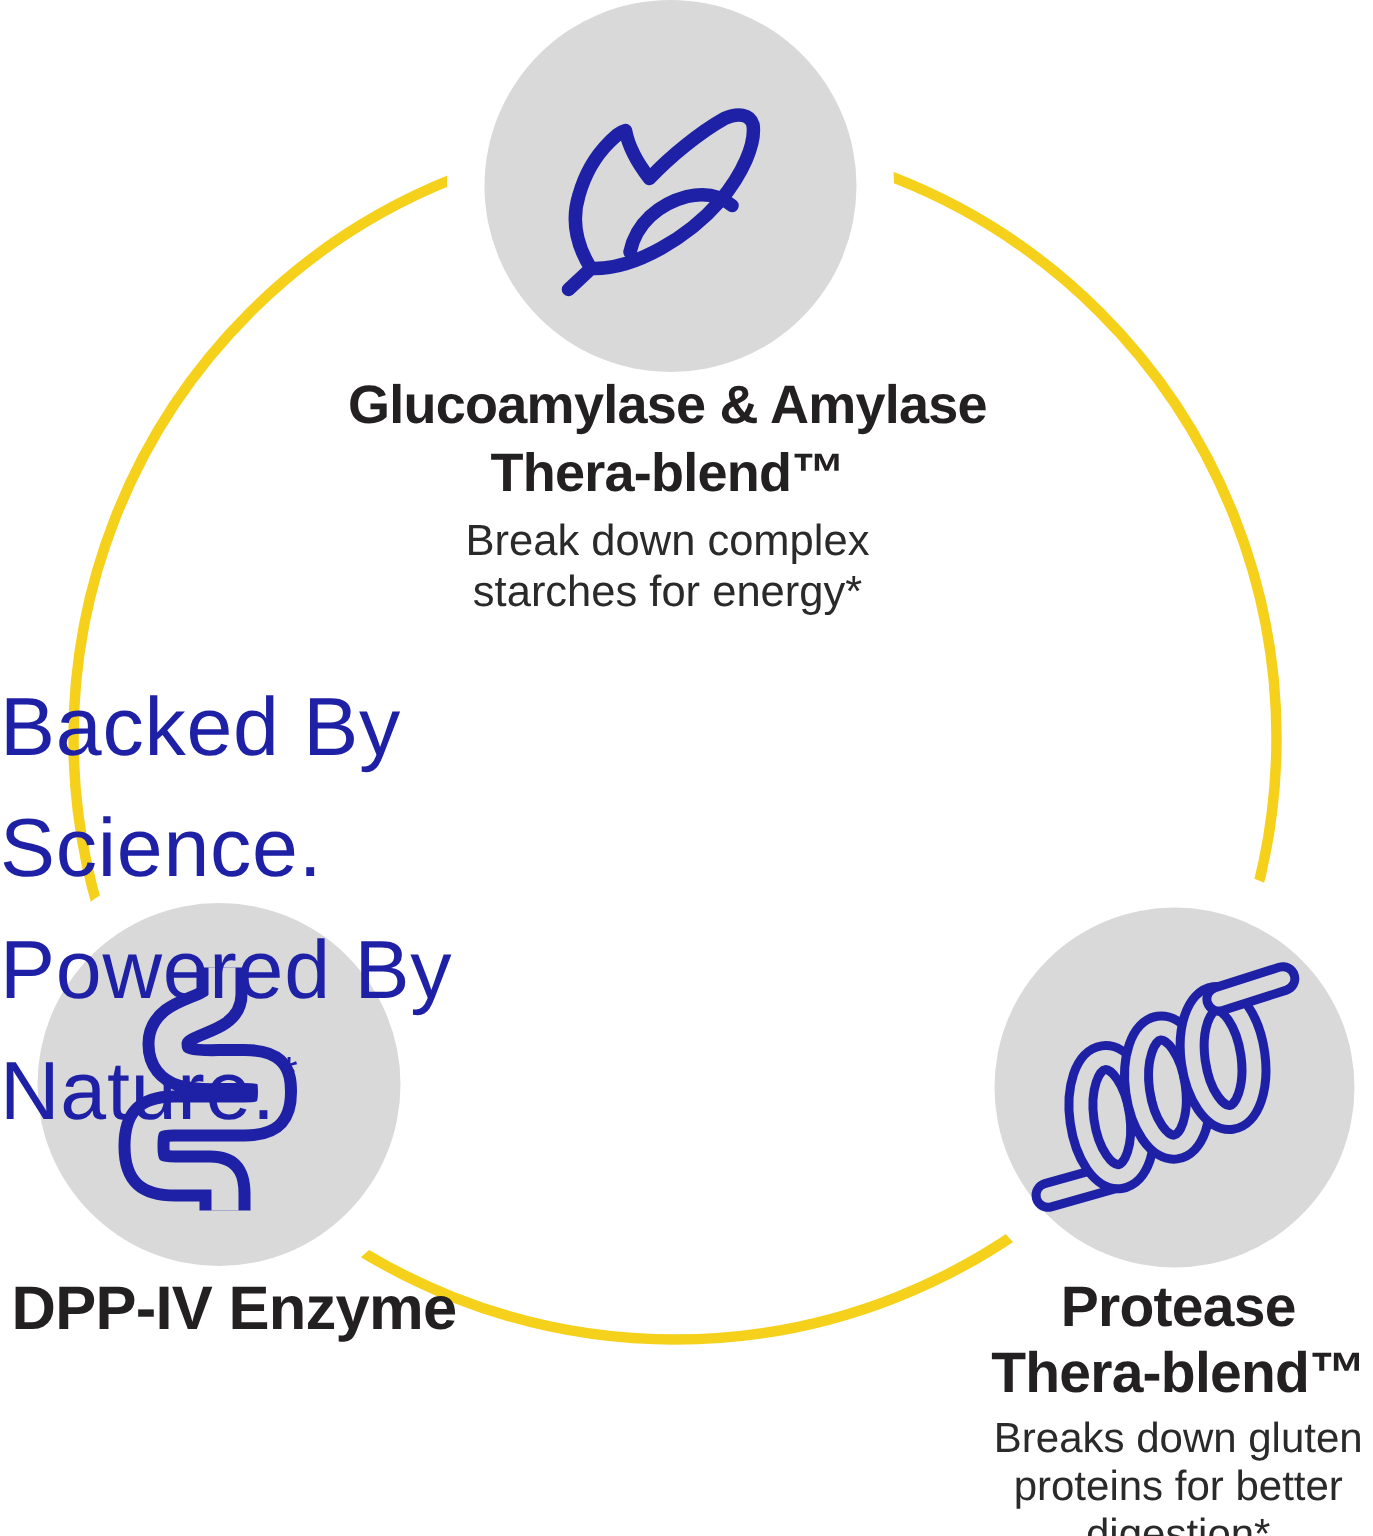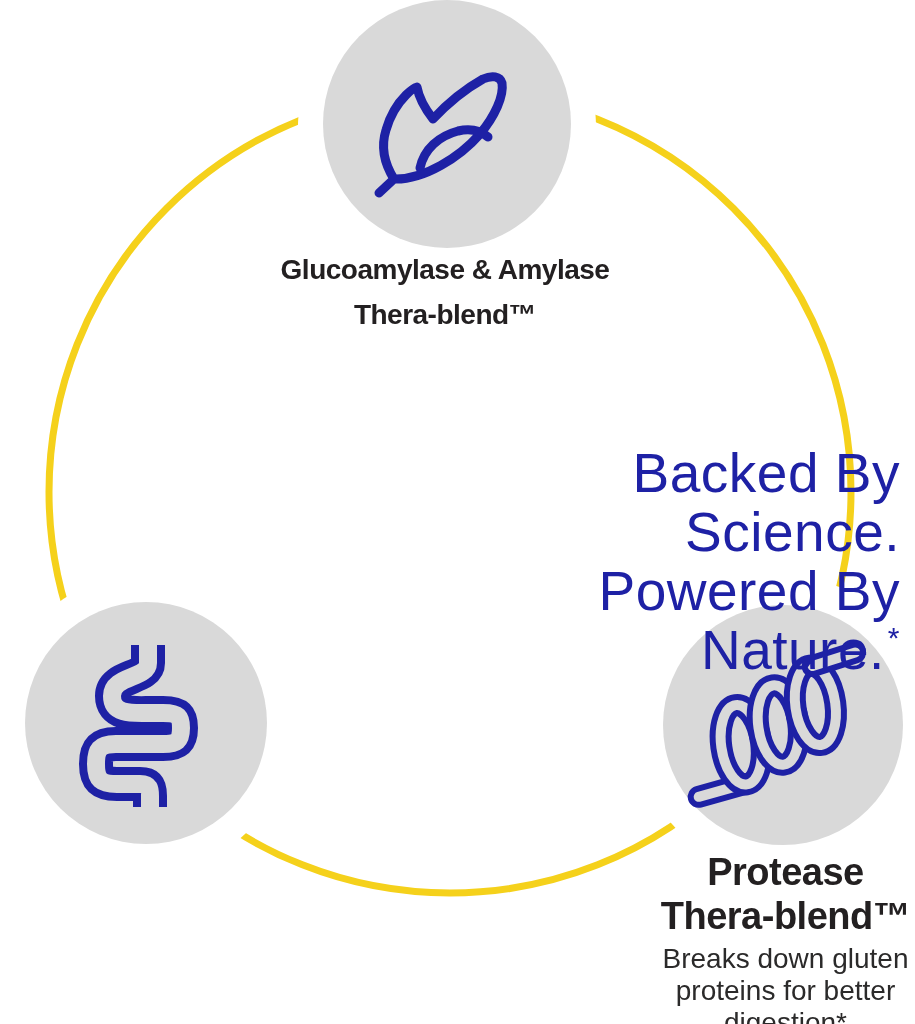--- a/index.html
+++ b/index.html
@@ -32,35 +32,35 @@
     color:var(--dark);
     white-space:pre-line;
     letter-spacing:-0.5px;
   }
   .label-desc{
     font-weight:400;
     color:#2b2a2a;
     white-space:pre-line;
   }
   .label-top{left:105px;top:247px;width:680px;}
-  .label-top .label-title{font-size:28px;line-height:45px;}
+  .label-top .label-title{font-size:36px;line-height:45px;}
   .label-top .label-desc{font-size:29px;line-height:34px;margin-top:7px;}
 
   .label-bl{left:0px;top:848px;width:312px;}
   .label-bl .label-title{font-size:41px;line-height:48px;}
   .label-bl .label-desc{font-size:28px;line-height:32px;margin-top:6px;}
 
   .label-br{left:628px;top:850px;width:315px;}
   .label-br .label-title{font-size:38px;line-height:44px;}
   .label-br .label-desc{font-size:28px;line-height:32px;margin-top:5px;}
 
   .headline{
     position:absolute;left:0;top:444px;width:900px;
-    text-align:right;color:var(--blue);
-    font-size:55px;line-height:59px;font-weight:500;
+    text-align:left;color:var(--blue);
+    font-size:55px;line-height:81px;font-weight:500;
     letter-spacing:0.5px;
   }
   .headline-text{white-space:pre-line;}
   .headline-asterisk{
     display:inline-block;
     font-size:30px;
     position:relative;top:-21px;margin-left:3px;
   }
 </style>
 </head>
@@ -122,30 +122,33 @@
       <ellipse class="tube-i" stroke-width="10" cx="142" cy="0" rx="20" ry="40" transform="rotate(20 142 0)"></ellipse>
 
       <path class="tube-o cap-round" stroke-width="22" d="M158 -36 L202 -28"></path>
       <path class="tube-i cap-round" stroke-width="10" d="M158 -36 L202 -28"></path>
     </g>
   </svg>
 
   <div class="label label-top">
     <div class="label-title">Glucoamylase &amp; Amylase
 Thera-blend™</div>
+    <div class="label-desc">Break down complex
+starches for energy*</div>
   </div>
 
   <div class="headline">
     <span class="headline-text">Backed By
 Science.
 Powered By
 Nature.</span><span class="headline-asterisk">*</span>
   </div>
 
   <div class="label label-bl">
+    <div class="label-title">DPP-IV Enzyme</div>
   </div>
 
   <div class="label label-br">
     <div class="label-title">Protease
 Thera-blend™</div>
     <div class="label-desc">Breaks down gluten
 proteins for better
 digestion*</div>
   </div>
 

